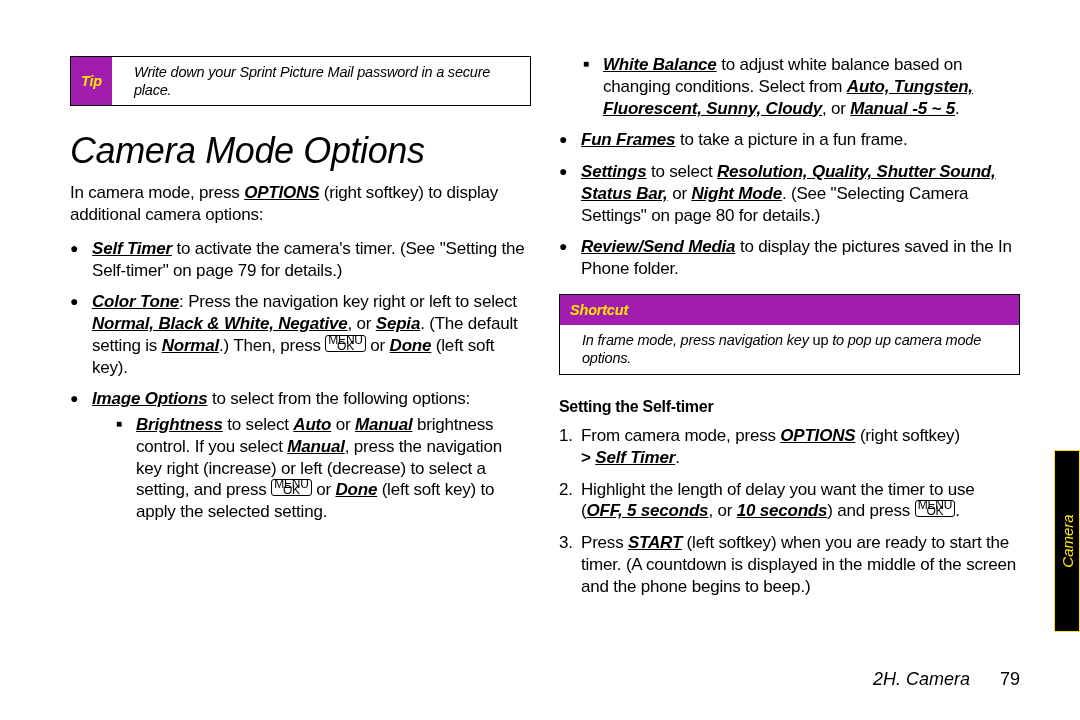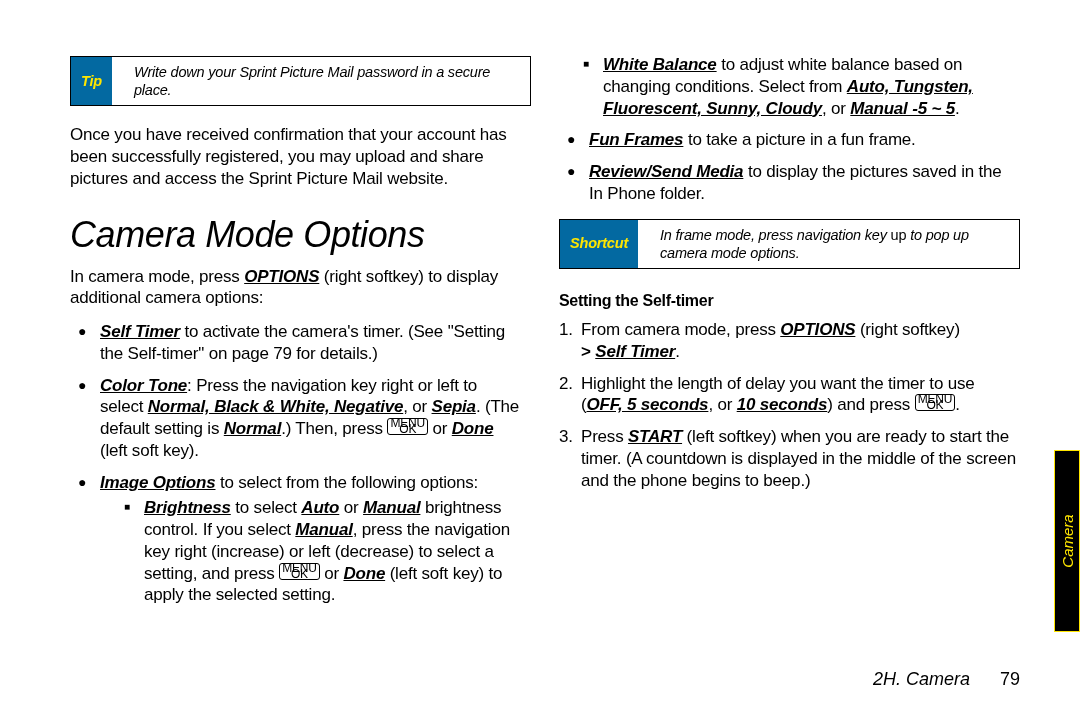--- a/index.html
+++ b/index.html
@@ -31,34 +31,35 @@
   
   .callout {
     border: 1px solid #000;
     display: flex;
     align-items: stretch;
     font-size: 14.5px;
     font-style: italic;
     margin: 2px 0 18px 0;
   }
   .callout .tag {
-    background: #0369a1;
+    background: #a21caf;
     color: #ffe600;
     font-weight: 700;
     padding: 6px 10px;
     display: flex;
     align-items: center;
     white-space: nowrap;
   }
   .callout .body {
     padding: 6px 22px;
     line-height: 1.25;
   }
   .callout-shortcut {
     margin: 14px 0 22px 0;
+    flex-direction: column;
   }
 
   p { margin: 0 0 12px 0; }
 
   h2.section-title {
     font-style: italic;
     font-weight: 400;
     font-size: 36px;
     margin: 22px 0 8px 0;
     letter-spacing: -0.4px;
@@ -67,21 +68,21 @@
   h3.sub-title {
     font-weight: 700;
     font-size: 16px;
     margin: 4px 0 8px 0;
     letter-spacing: -0.3px;
   }
 
   ul.dot {
     list-style: none;
     padding: 0;
-    margin: 8px;
+    margin: 0;
   }
   ul.dot > li {
     position: relative;
     padding-left: 22px;
     margin-bottom: 10px;
   }
   ul.dot > li::before {
     content: "●";
     position: absolute;
     left: 0;
@@ -186,21 +187,20 @@
 
 <div class="page">
 
   <div class="col">
 
     <div class="callout">
       <div class="tag">Tip</div>
       <div class="body">Write down your Sprint Picture Mail password in a secure place.</div>
     </div>
 
-    <p>Once you have received confirmation that your account has been successfully registered, you may upload and share pictures and access the Sprint Picture Mail website.</p>
 
     <h2 class="section-title">Camera Mode Options</h2>
 
     <p>
       <span>In camera mode, press </span><span class="bi">OPTIONS</span><span> (right softkey) to display additional camera options:</span>
     </p>
 
     <ul class="dot">
       <li>
         <span class="bi">Self Timer</span><span> to activate the camera's timer. (See "Setting the Self-timer" on page 79 for details.)</span>
@@ -226,20 +226,23 @@
 
     <ul class="square" style="margin-top:0;">
       <li>
         <span class="bi">White Balance</span><span> to adjust white balance based on changing conditions. Select from </span><span class="bi">Auto, Tungsten, Fluorescent, Sunny, Cloudy</span><span>, or </span><span class="bi">Manual -5 ~ 5</span><span>.</span>
       </li>
     </ul>
 
     <ul class="dot">
       <li>
         <span class="bi">Fun Frames</span><span> to take a picture in a fun frame.</span>
+      </li>
+      <li>
+        <span class="bi">Settings</span><span> to select </span><span class="bi">Resolution, Quality, Shutter Sound, Status Bar,</span><span> or </span><span class="bi">Night Mode</span><span>. (See "Selecting Camera Settings" on page 80 for details.)</span>
       </li>
       <li>
         <span class="bi">Review/Send Media</span><span> to display the pictures saved in the In Phone folder.</span>
       </li>
     </ul>
 
     <div class="callout callout-shortcut">
       <div class="tag">Shortcut</div>
       <div class="body">
         <span class="i">In frame mode, press navigation key </span><span style="font-style:normal;">up</span><span class="i"> to pop up camera mode options.</span>

